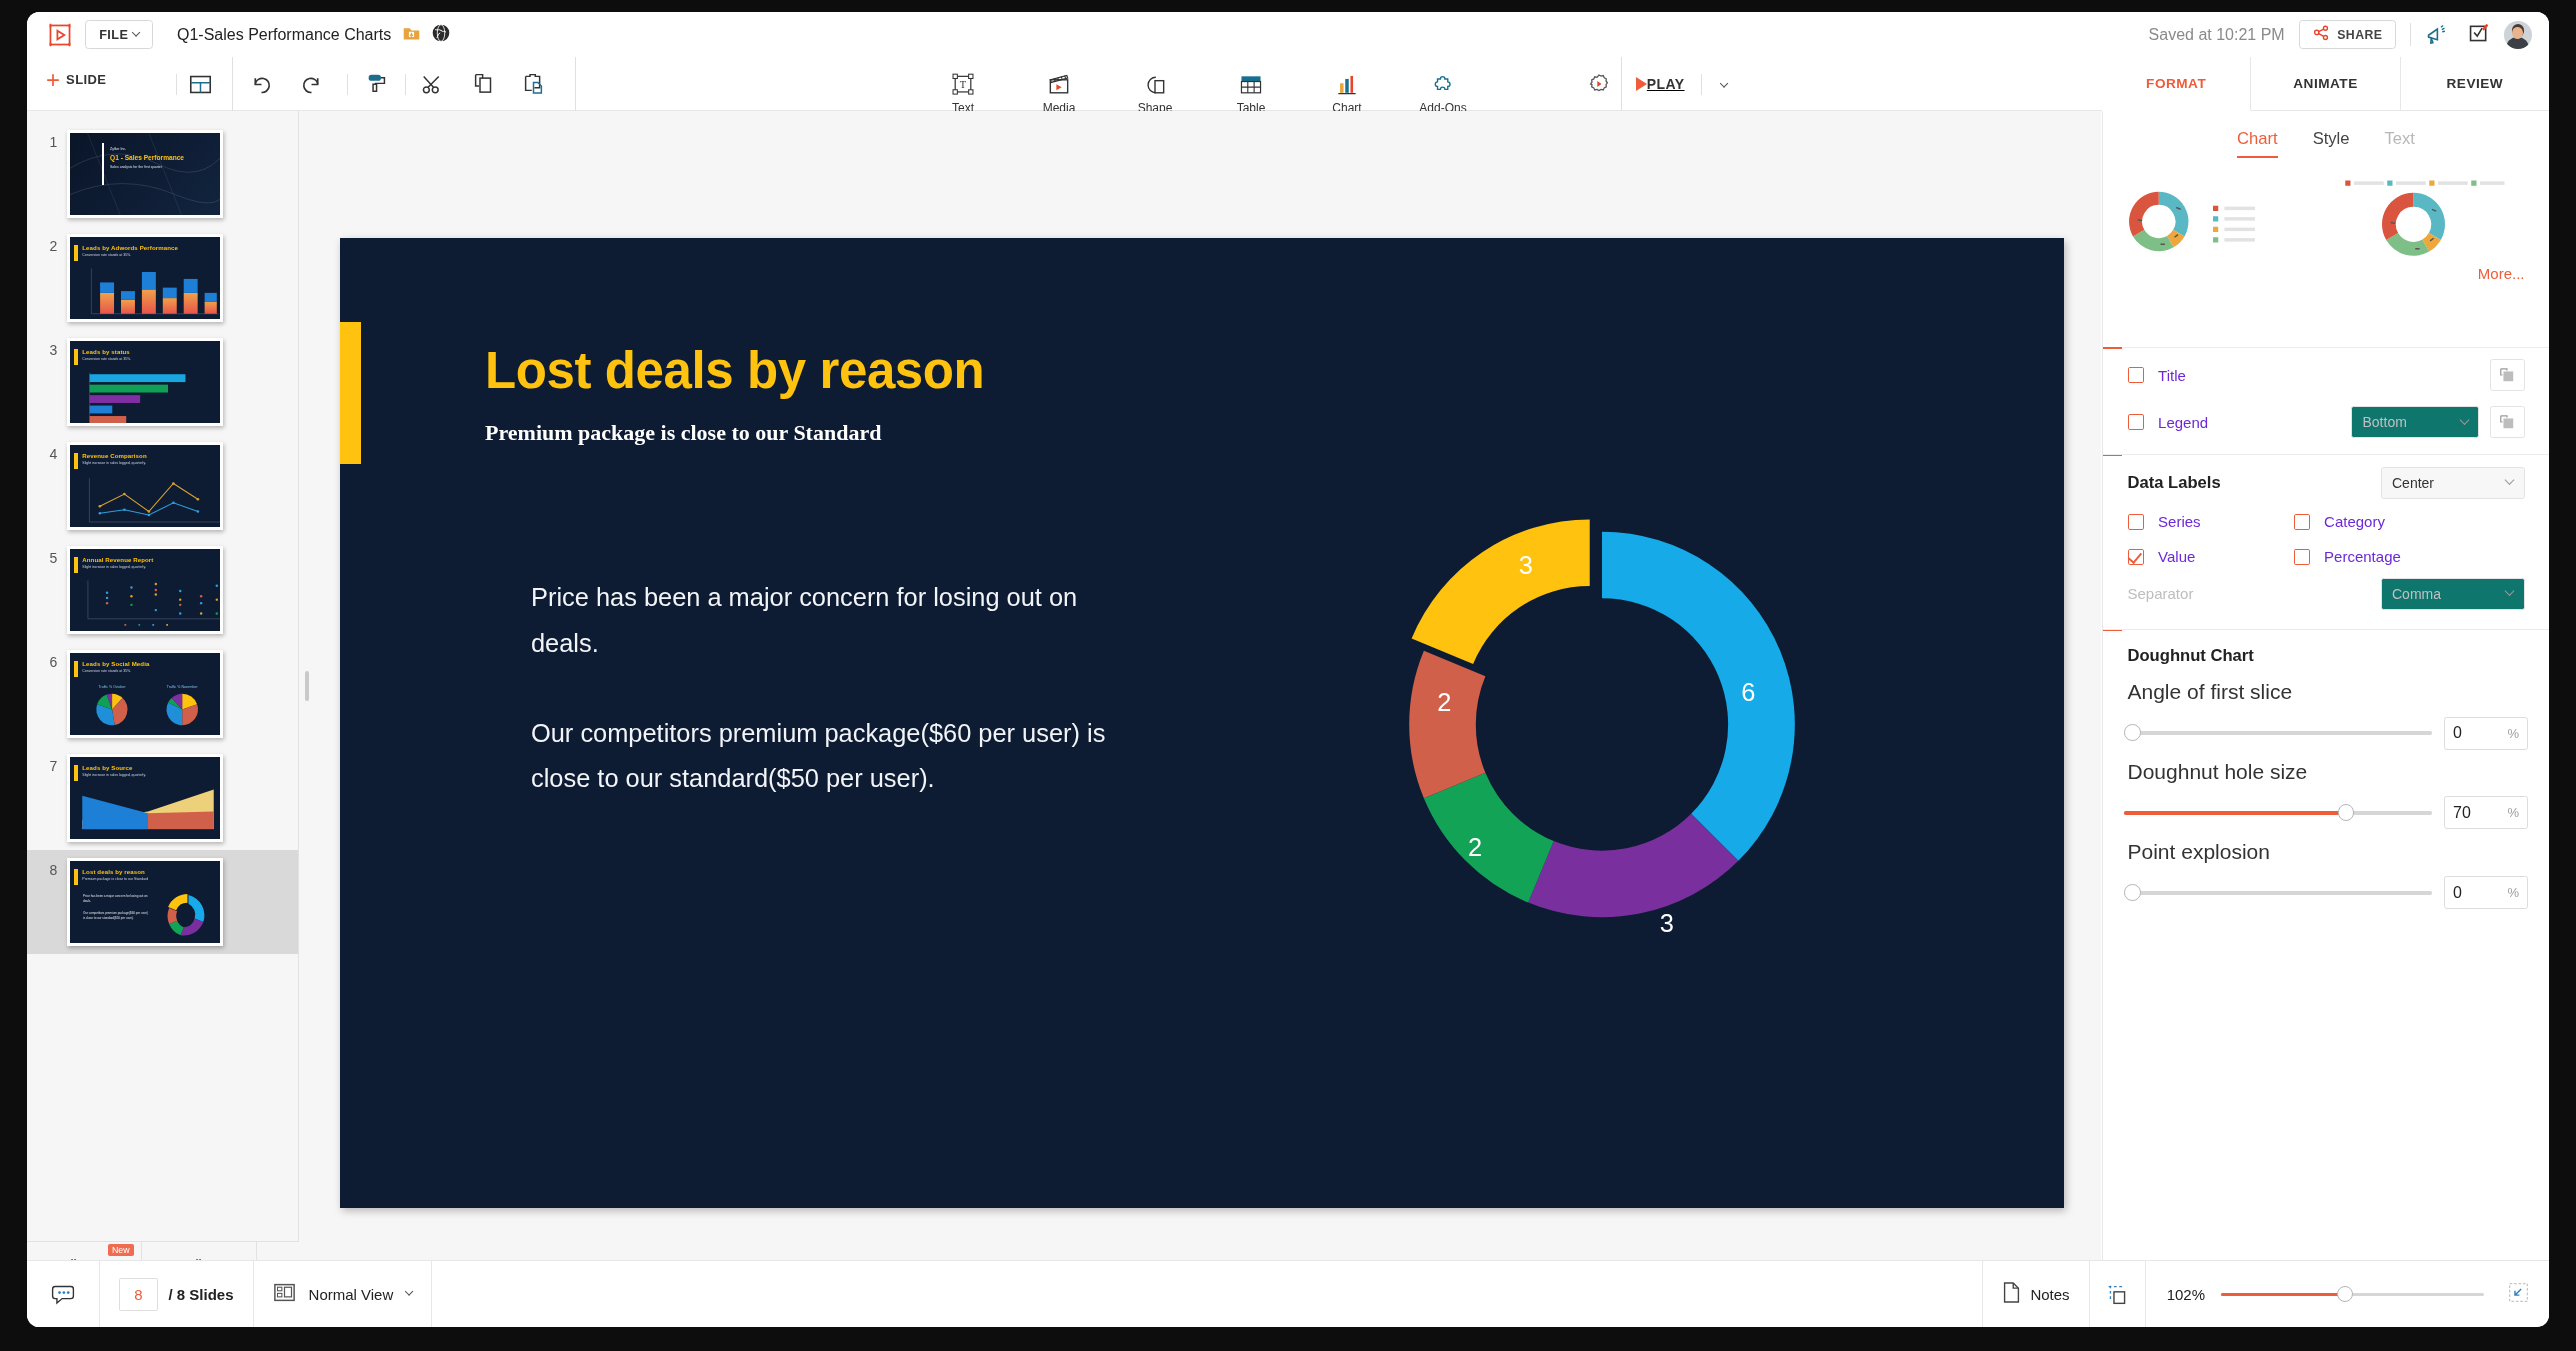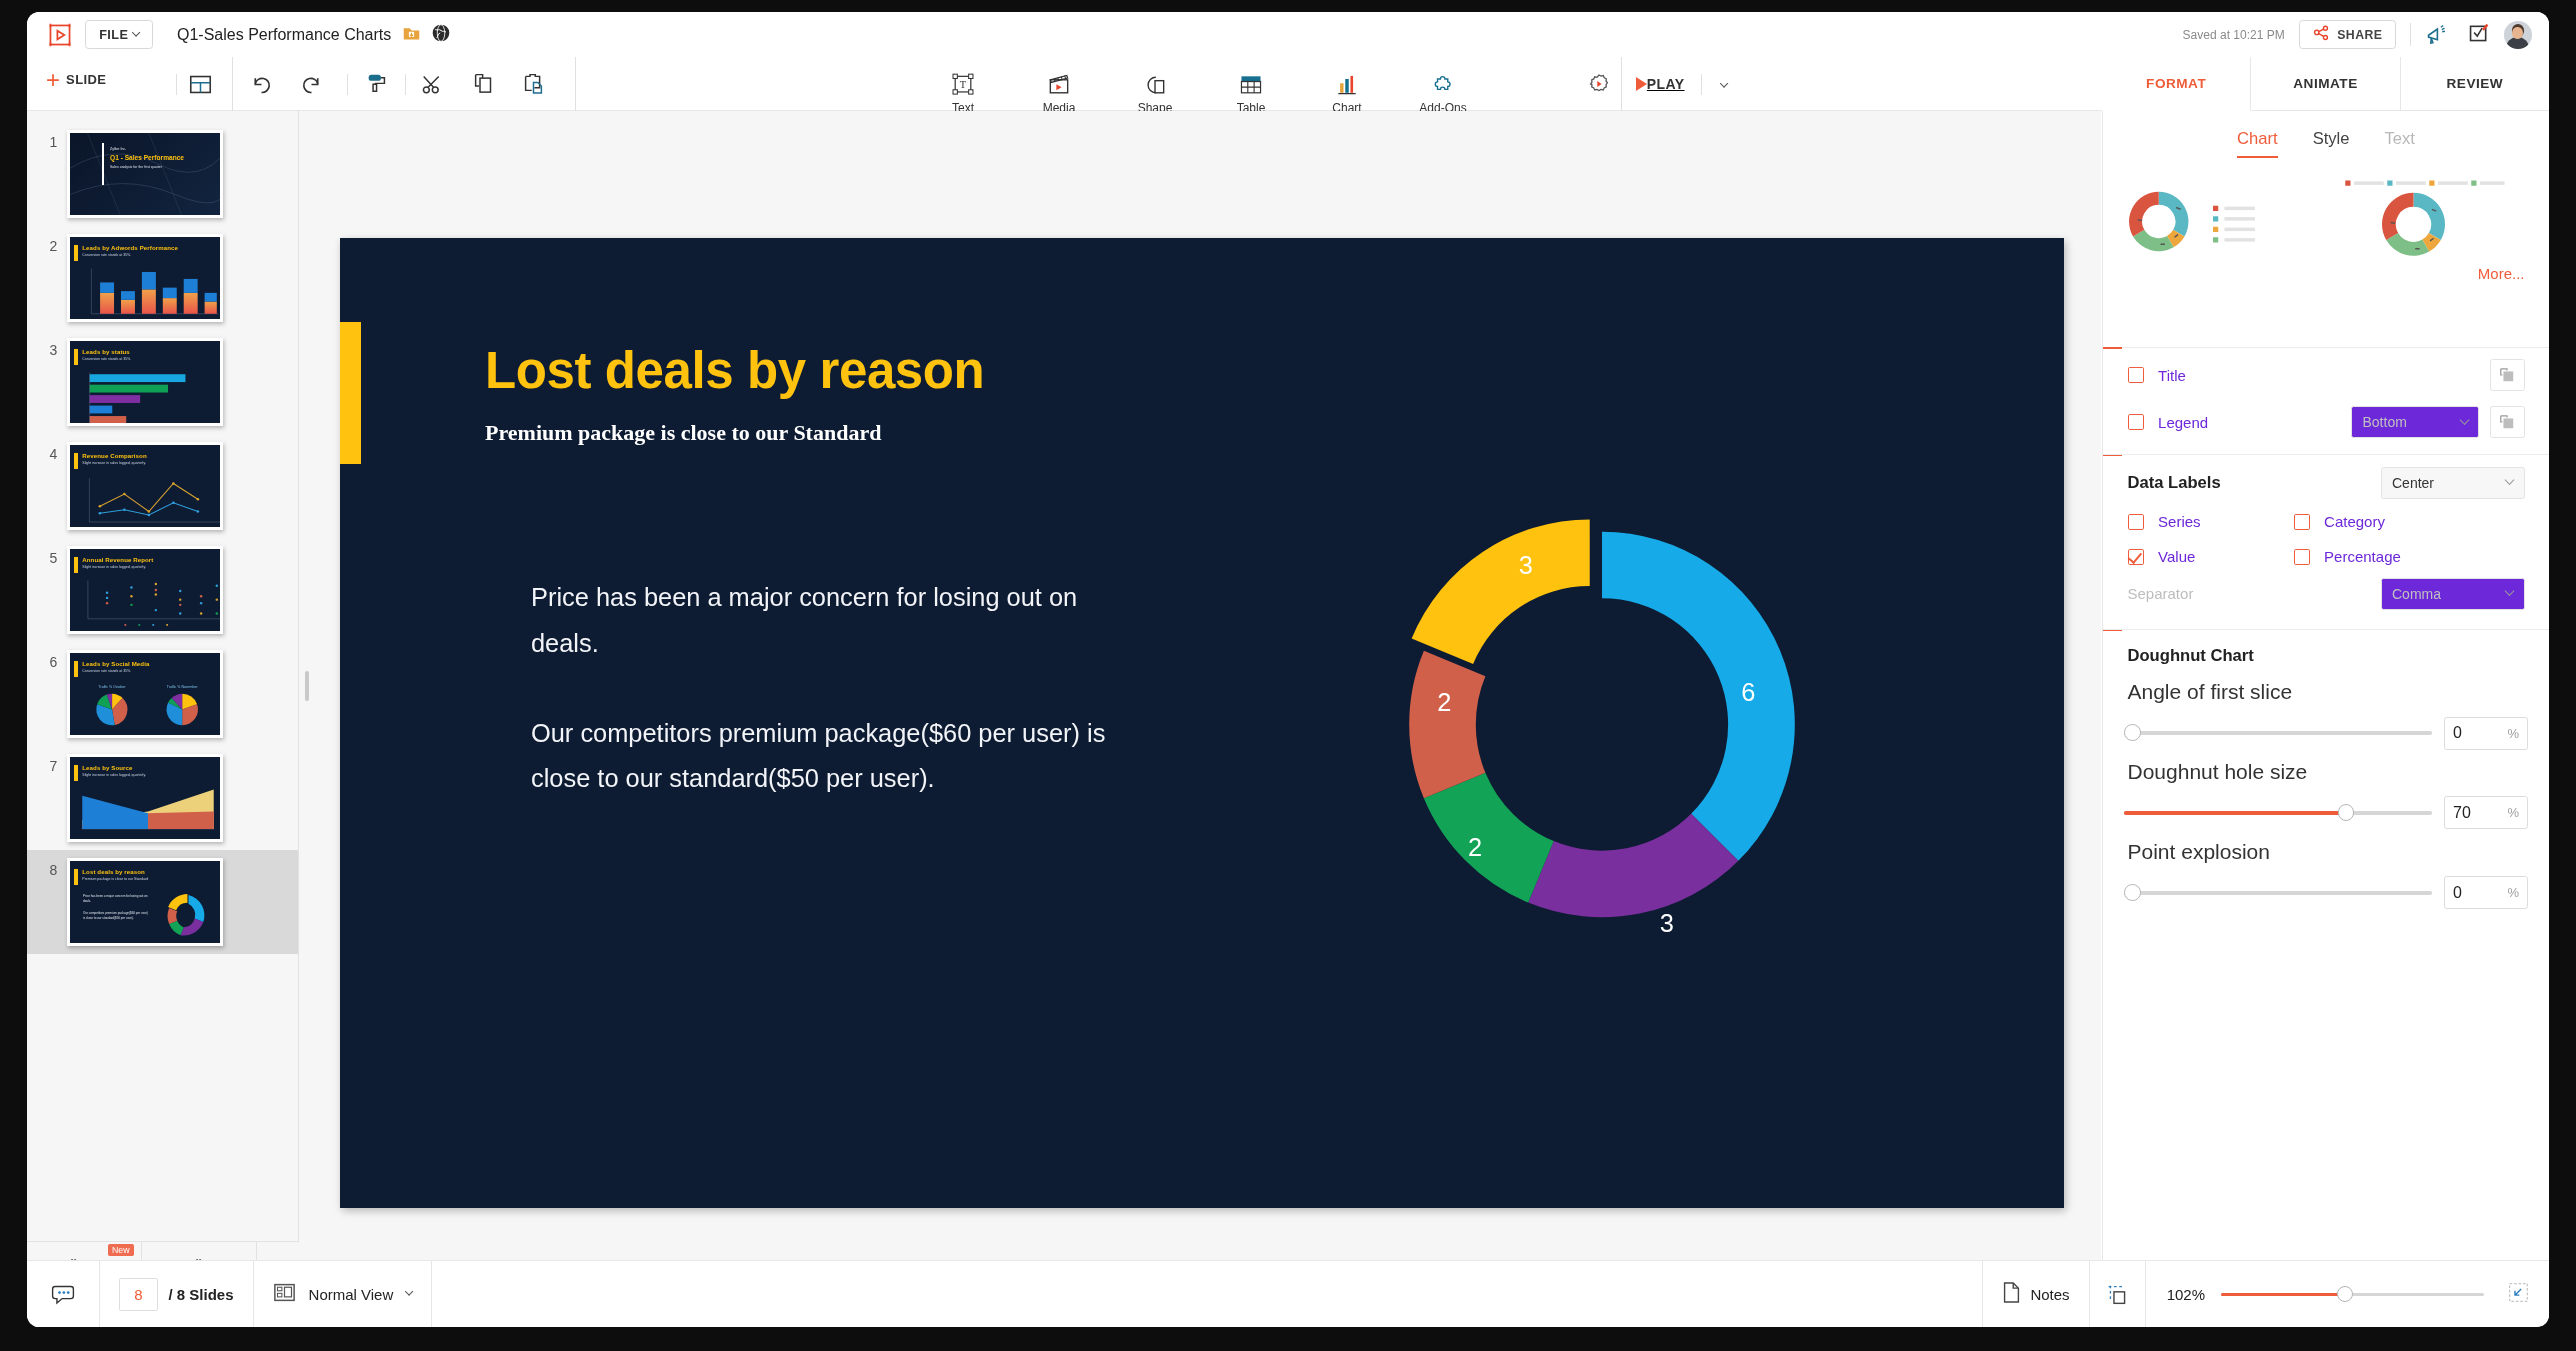--- a/index.html
+++ b/index.html
@@ -40,21 +40,21 @@
   .chev { width: 6.1px; height: 6.1px; border-right: 1.4px solid #555; border-bottom: 1.4px solid #555; transform: rotate(45deg) translate(-1.8px,-1.8px); }
   .doc-title {
     margin-left: 24px; font-size: 16px; color: #222; white-space: nowrap;
     cursor: pointer;
   }
   .title-icons { margin-left: 10.5px; display: flex; align-items: center; gap: 10.5px; }
   .topbar-right {
     position: absolute; right: 0; top: 0; height: 45px;
     display: flex; align-items: center; padding-right: 17.5px; gap: 0;
   }
-  .saved-text { font-size: 12px; color: #8a8a8a; margin-right: 14px; white-space: nowrap; }
+  .saved-text { font-size: 16px; color: #8a8a8a; margin-right: 14px; white-space: nowrap; }
   .share-btn {
     height: 29px; padding: 0 13px;
     border: 0.9px solid #d8d8d8; border-radius: 3.5px;
     display: flex; align-items: center; gap: 8px;
     font-size: 12.3px; font-weight: bold; color: #444; letter-spacing: 0.4px;
     background: #fff; cursor: pointer;
   }
   .tb-divider { width: 0.9px; height: 23px; background: #e0e0e0; margin: 0 14px; }
   .avatar {
     width: 28px; height: 28px; border-radius: 50%;
@@ -211,21 +211,21 @@
   .cb-label { font-size: 15px; color: #6d28d9; margin-left: 14px; }
   .copy-btn {
     width: 35px; height: 32px; border: 0.9px solid #e3e3e3; border-radius: 2.6px;
     display: flex; align-items: center; justify-content: center; cursor: pointer; background:#fff;
   }
   .sel {
     height: 32px; border: 0.9px solid #e3e3e3; border-radius: 2.6px; background: #f7f7f7;
     display: flex; align-items: center; justify-content: space-between;
     padding: 0 10.5px; font-size: 14px; color: #333; cursor: pointer;
   }
-  .sel.muted { color: #c0c0c0; background:#6d28d9; }
+  .sel.muted { color: #c0c0c0; background:#0f766e; }
   .sel .c { width: 7px; height: 7px; border-right: 1.6px solid #999; border-bottom: 1.6px solid #999; transform: rotate(45deg) translate(-1.8px,-1.8px); }
   .sect-head { font-size: 16.6px; font-weight: bold; color: #222; padding: 16px 24.5px 3.5px; }
   .field-label { font-size: 21px; color: #333; padding: 10.5px 24.5px 0; }
   .slider-row { display: flex; align-items: center; padding: 0 21px; margin-top: 12.3px; gap: 12.3px; }
   .track { flex: 1; height: 3.5px; background: #d6d6d6; border-radius: 1.8px; position: relative; }
   .track .fill { position: absolute; left: 0; top: 0; height: 3.5px; background: #ef5c3a; border-radius: 1.8px; }
   .knob {
     position: absolute; top: -7px; width: 16.6px; height: 16.6px; border-radius: 50%;
     background: #fff; border: 1.4px solid #b5b5b5; cursor: grab;
   }

